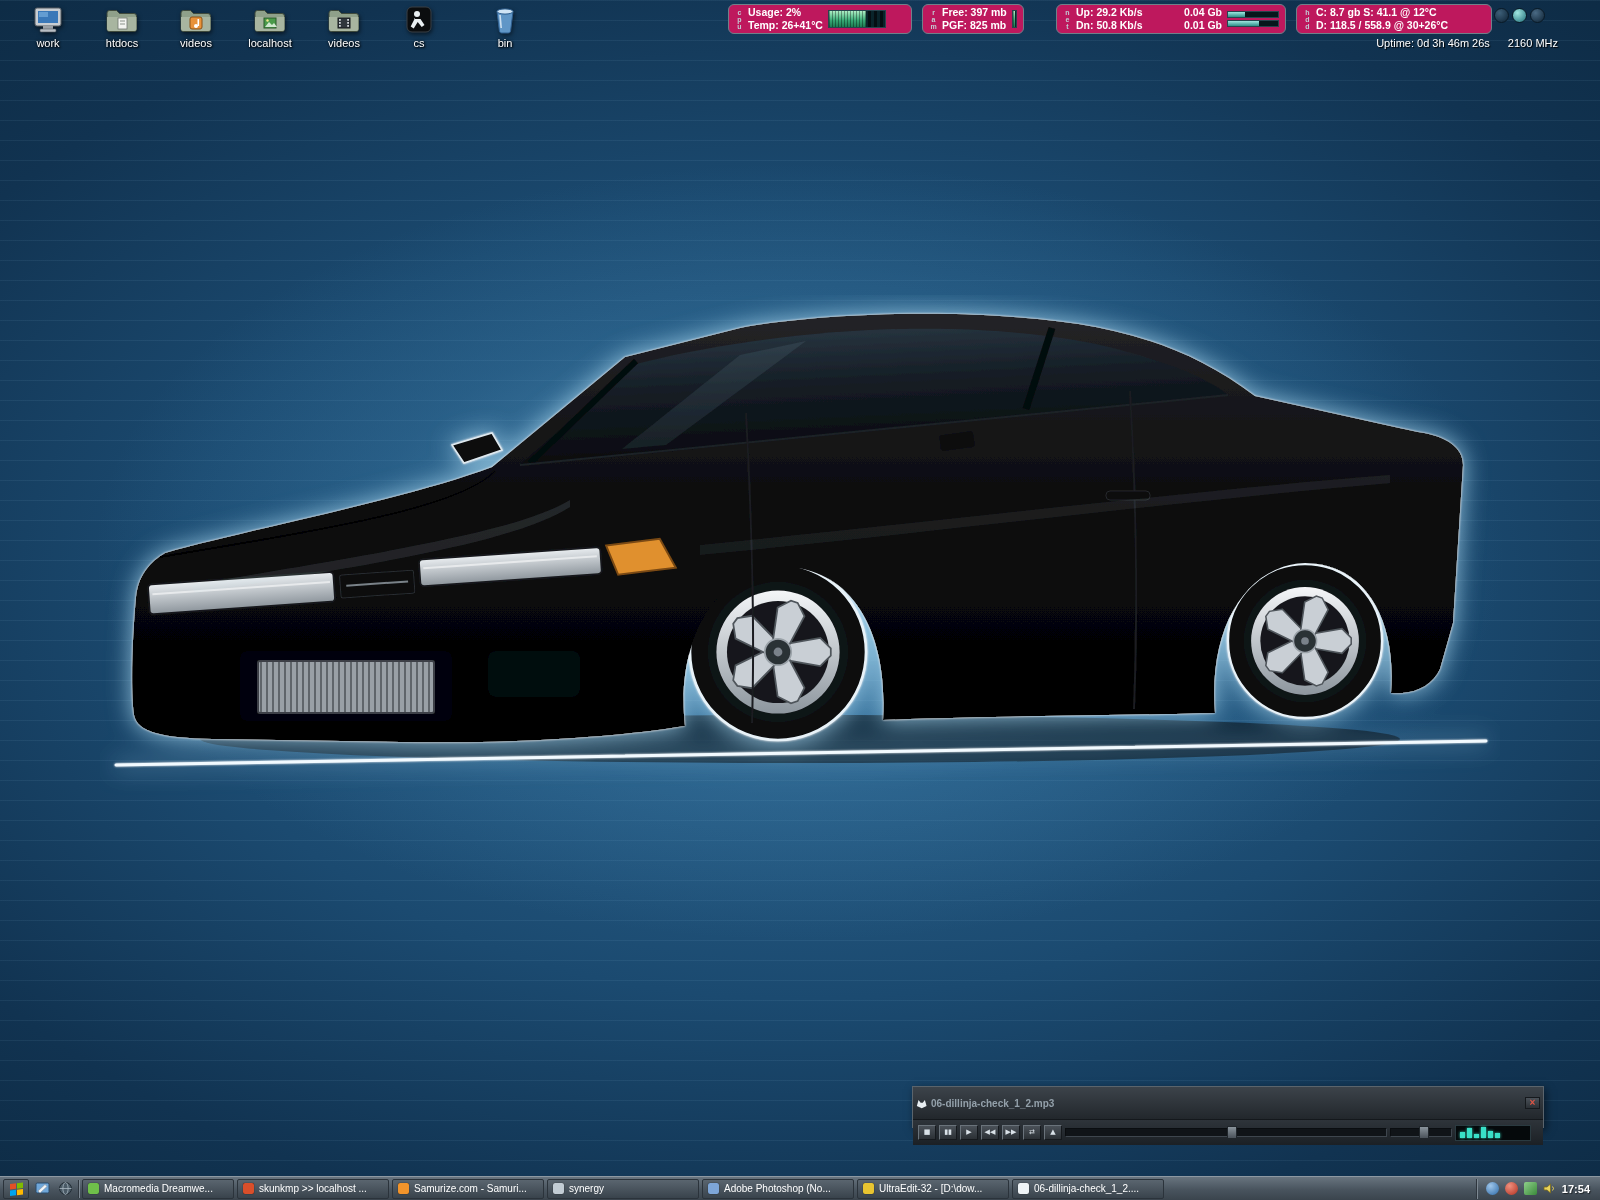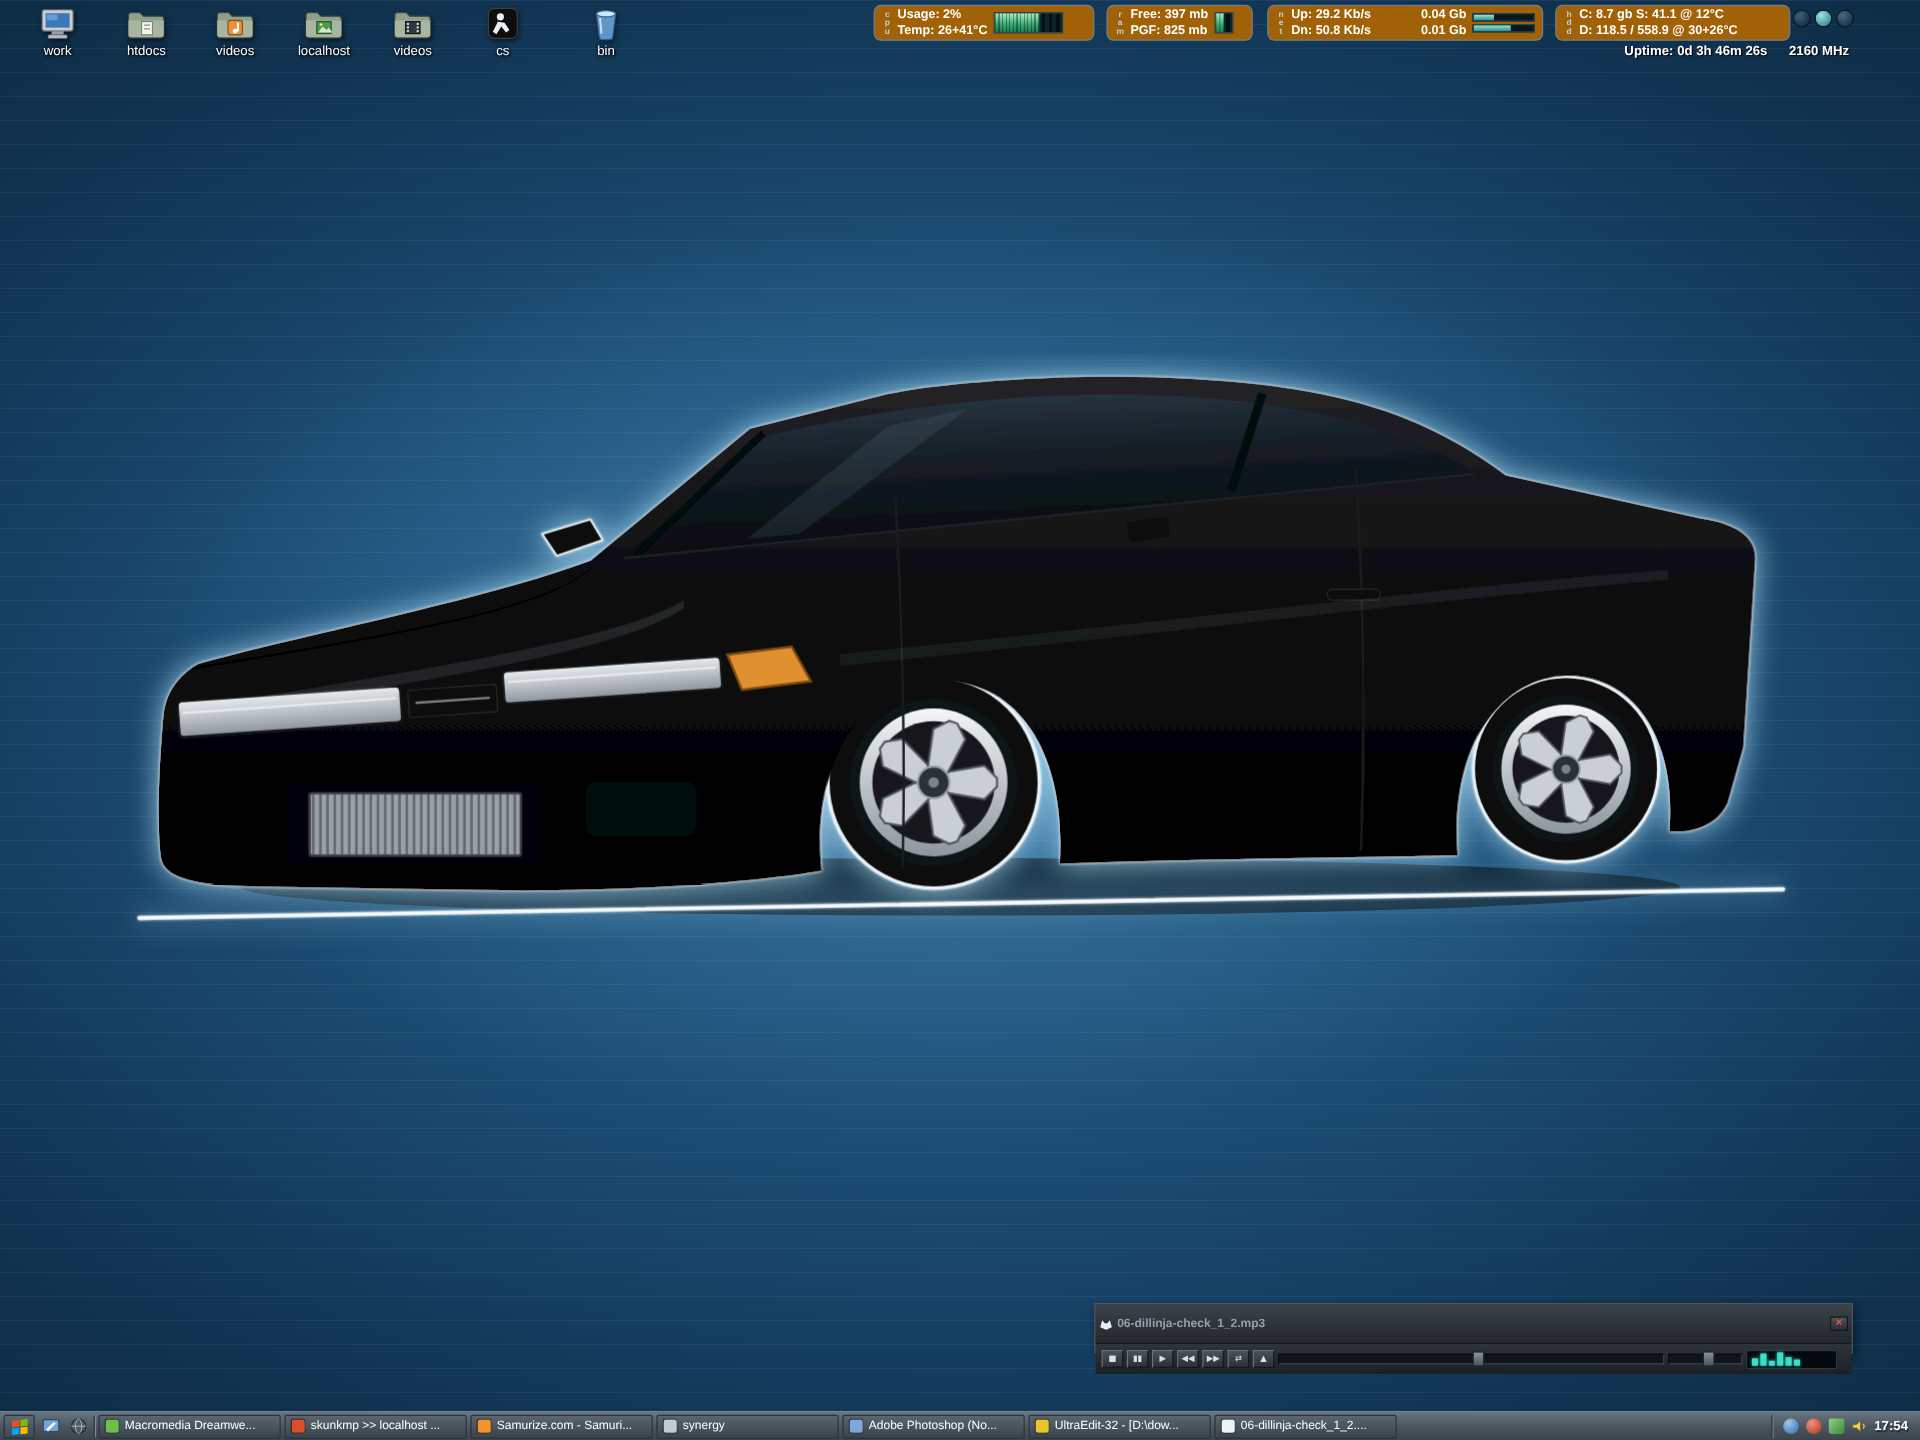--- a/index.html
+++ b/index.html
@@ -13,42 +13,42 @@
       radial-gradient(ellipse 1500px 950px at 50% 50%, #2e6792 0%, #1b4a70 42%, #113351 68%, #0a2338 100%);
   }
 
   
   .dicon { position:absolute; top:5px; width:64px; text-align:center; cursor:default; }
   .dicon-img svg { display:block; margin:0 auto; filter:drop-shadow(1px 2px 2px rgba(0,0,0,.55)); }
   .dicon-label { margin-top:2px; font-size:11px; color:#fff; text-shadow:1px 1px 2px #000, 0 0 3px #000; }
 
   
   .panel {
-    position:absolute; top:4px; height:30px; background:#a16207;
+    position:absolute; top:4px; height:30px; background:#be185d;
     border:1px solid #70808a; border-radius:6px;
     display:flex; align-items:center; gap:5px; padding:0 6px;
     color:#fff; font-size:10.5px; font-weight:bold;
   }
   .vlabel { writing-mode:vertical-rl; text-orientation:upright; font-size:7px; line-height:8px;
             color:#c2ced6; font-weight:bold; letter-spacing:0; }
   .ptext { display:flex; flex-direction:column; justify-content:center; line-height:13px; white-space:nowrap; }
   .pline { display:flex; gap:10px; }
   .pline .tot { margin-left:auto; }
   .meter { position:relative; width:58px; height:18px; border:1px solid #28444e;
            background:repeating-linear-gradient(90deg,#0a242b 0 3px,#050f13 3px 6px); overflow:hidden; }
   .meter .fill { position:absolute; left:0; top:0; bottom:0;
            background:repeating-linear-gradient(90deg, rgba(0,0,0,.35) 0 1px, rgba(0,0,0,0) 1px 3px),
                       linear-gradient(180deg,#aef0c6,#35a873 60%,#1d7a52); }
   .meter2 { display:flex; flex-direction:column; gap:2px; }
   .meter2 .mrow { position:relative; width:52px; height:7px; border:1px solid #28444e;
            background:#07171c; overflow:hidden; }
   .mrow .fill { position:absolute; left:0; top:0; bottom:0;
            background:linear-gradient(180deg,#9fe6e0,#2e8f88); }
-  .uptime-row { position:absolute; top:37px; right:59px; display:flex; gap:18px;
-                color:#fff; font-size:11px; font-weight:bold; text-shadow:1px 1px 1px #000; }
+  .uptime-row { position:absolute; top:37px; right:42px; display:flex; gap:18px;
+                color:#fff; font-size:11px; font-weight:normal; text-shadow:1px 1px 1px #000; }
   .corner-icons { position:absolute; top:8px; right:55px; left:auto; display:flex; gap:3px; }
   .orb { width:15px; height:15px; border-radius:50%; border:1px solid #0a1a26; }
   .orb.o1 { background:radial-gradient(circle at 35% 30%, #3d5f78, #0d2234); }
   .orb.o2 { background:radial-gradient(circle at 35% 30%, #9fe6e0, #1f6e7a); }
   .orb.o3 { background:radial-gradient(circle at 35% 30%, #4a6a84, #0d2234); }
 
   
   #car { position:absolute; left:100px; top:295px; width:1400px; height:500px; }
 
   
@@ -192,21 +192,21 @@
   <div class="vlabel">cpu</div>
   <div class="ptext">
     <div class="pline">Usage: 2%</div>
     <div class="pline">Temp: 26+41°C</div>
   </div>
   <div class="meter">
       <div class="fill" style="width:66%"></div>
     </div>
 </div>
 
-<div class="panel" style="left:922px; width:122px">
+<div class="panel" style="left:922px; width:102px">
   <div class="vlabel">ram</div>
   <div class="ptext">
     <div class="pline">Free: 397 mb</div>
     <div class="pline">PGF: 825 mb</div>
   </div>
   <div class="meter" style="width:16px">
       <div class="fill" style="width:55%"></div>
     </div>
 </div>
 

